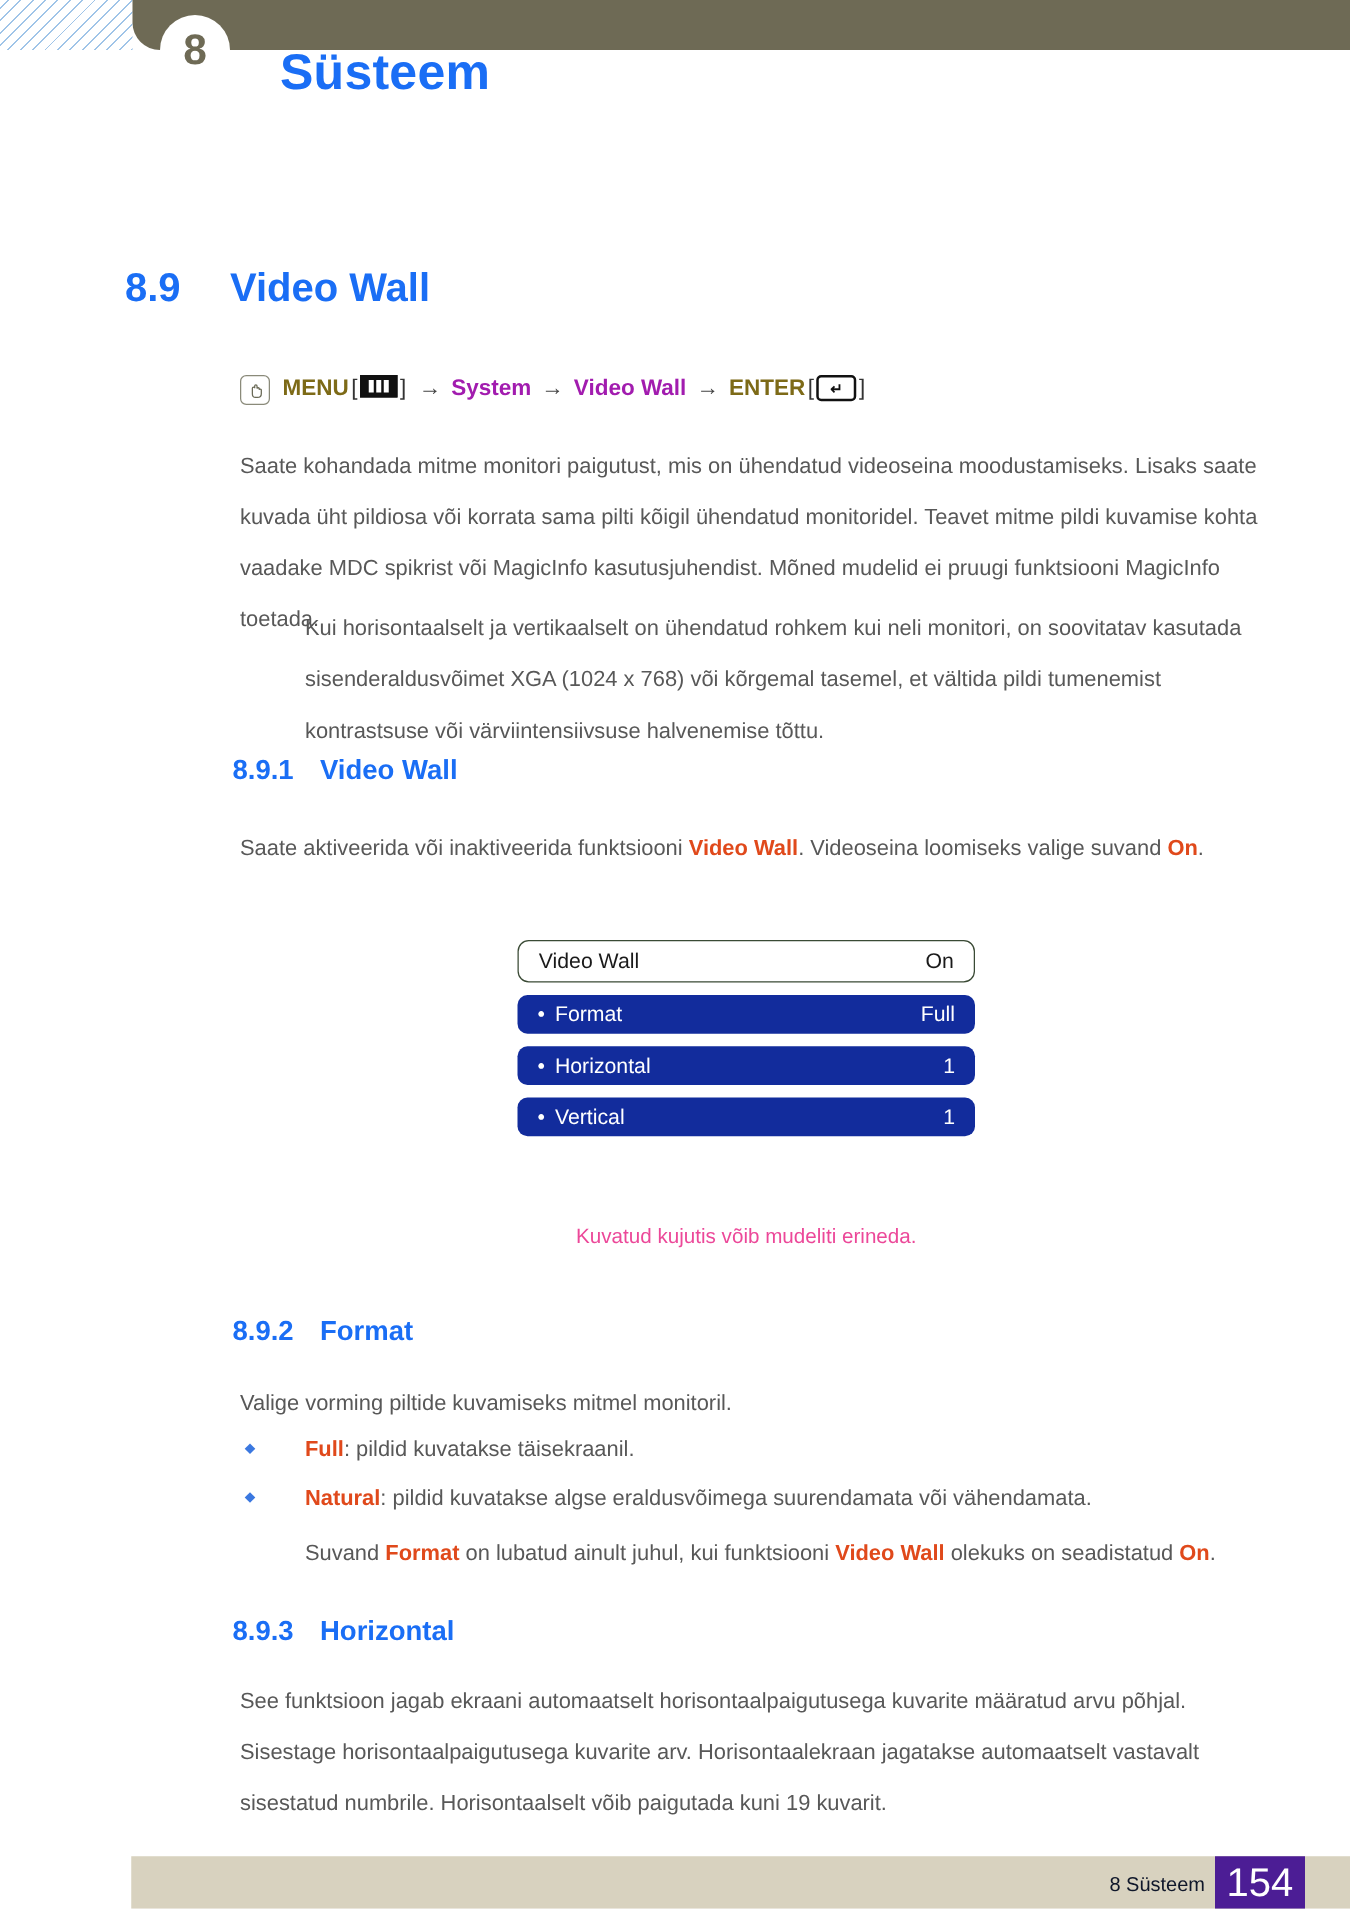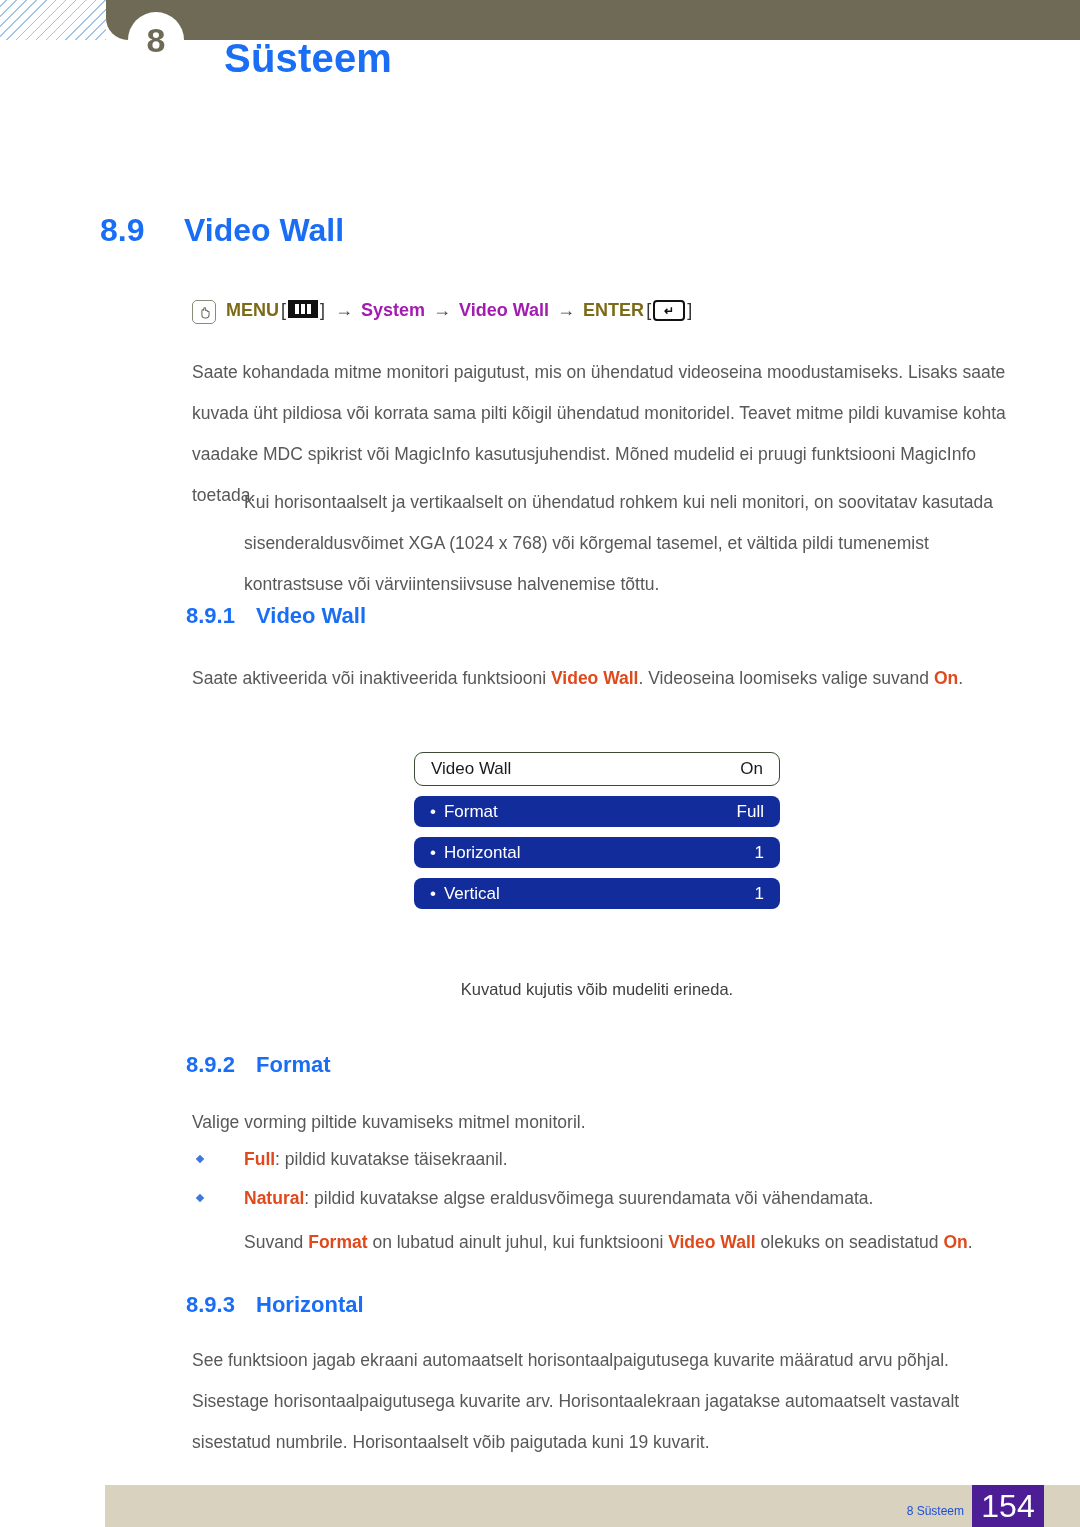--- a/index.html
+++ b/index.html
@@ -182,21 +182,21 @@
   .osd-row.item .lbl::before {
     content: "\2022";
     margin-right: 8px;
   }
   .osd-caption {
     position: absolute;
     left: 414px; top: 980px;
     width: 366px;
     text-align: center;
     font-size: 16.5px;
-    color: #404040;
+    color: #ec4899;
   }
 
   
   .bullet {
     position: absolute;
     left: 192px;
     width: 818px;
     font-size: 17.5px;
     line-height: 31px;
     color: #585858;
@@ -218,22 +218,22 @@
   
   .footer-bar {
     position: absolute;
     left: 105px; bottom: 0;
     width: 975px; height: 42px;
     background: #d8d2bf;
   }
   .footer-label {
     position: absolute;
     right: 116px; bottom: 9px;
-    font-size: 12px;
-    color: #1d4ed8;
+    font-size: 16px;
+    color: #0f172a;
   }
   .footer-page {
     position: absolute;
     right: 36px; bottom: 0;
     width: 72px; height: 42px;
     background: #4c1d95;
     color: #ffffff;
     font-size: 32px;
     display: flex;
     align-items: center;

